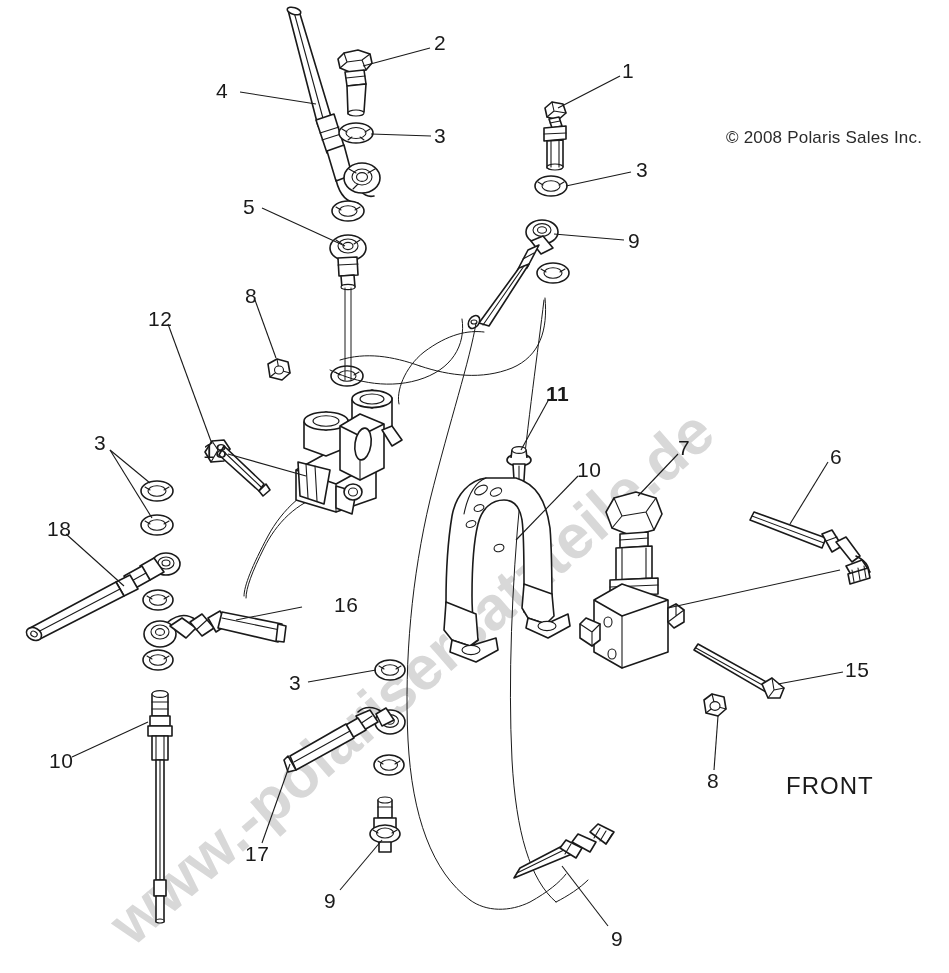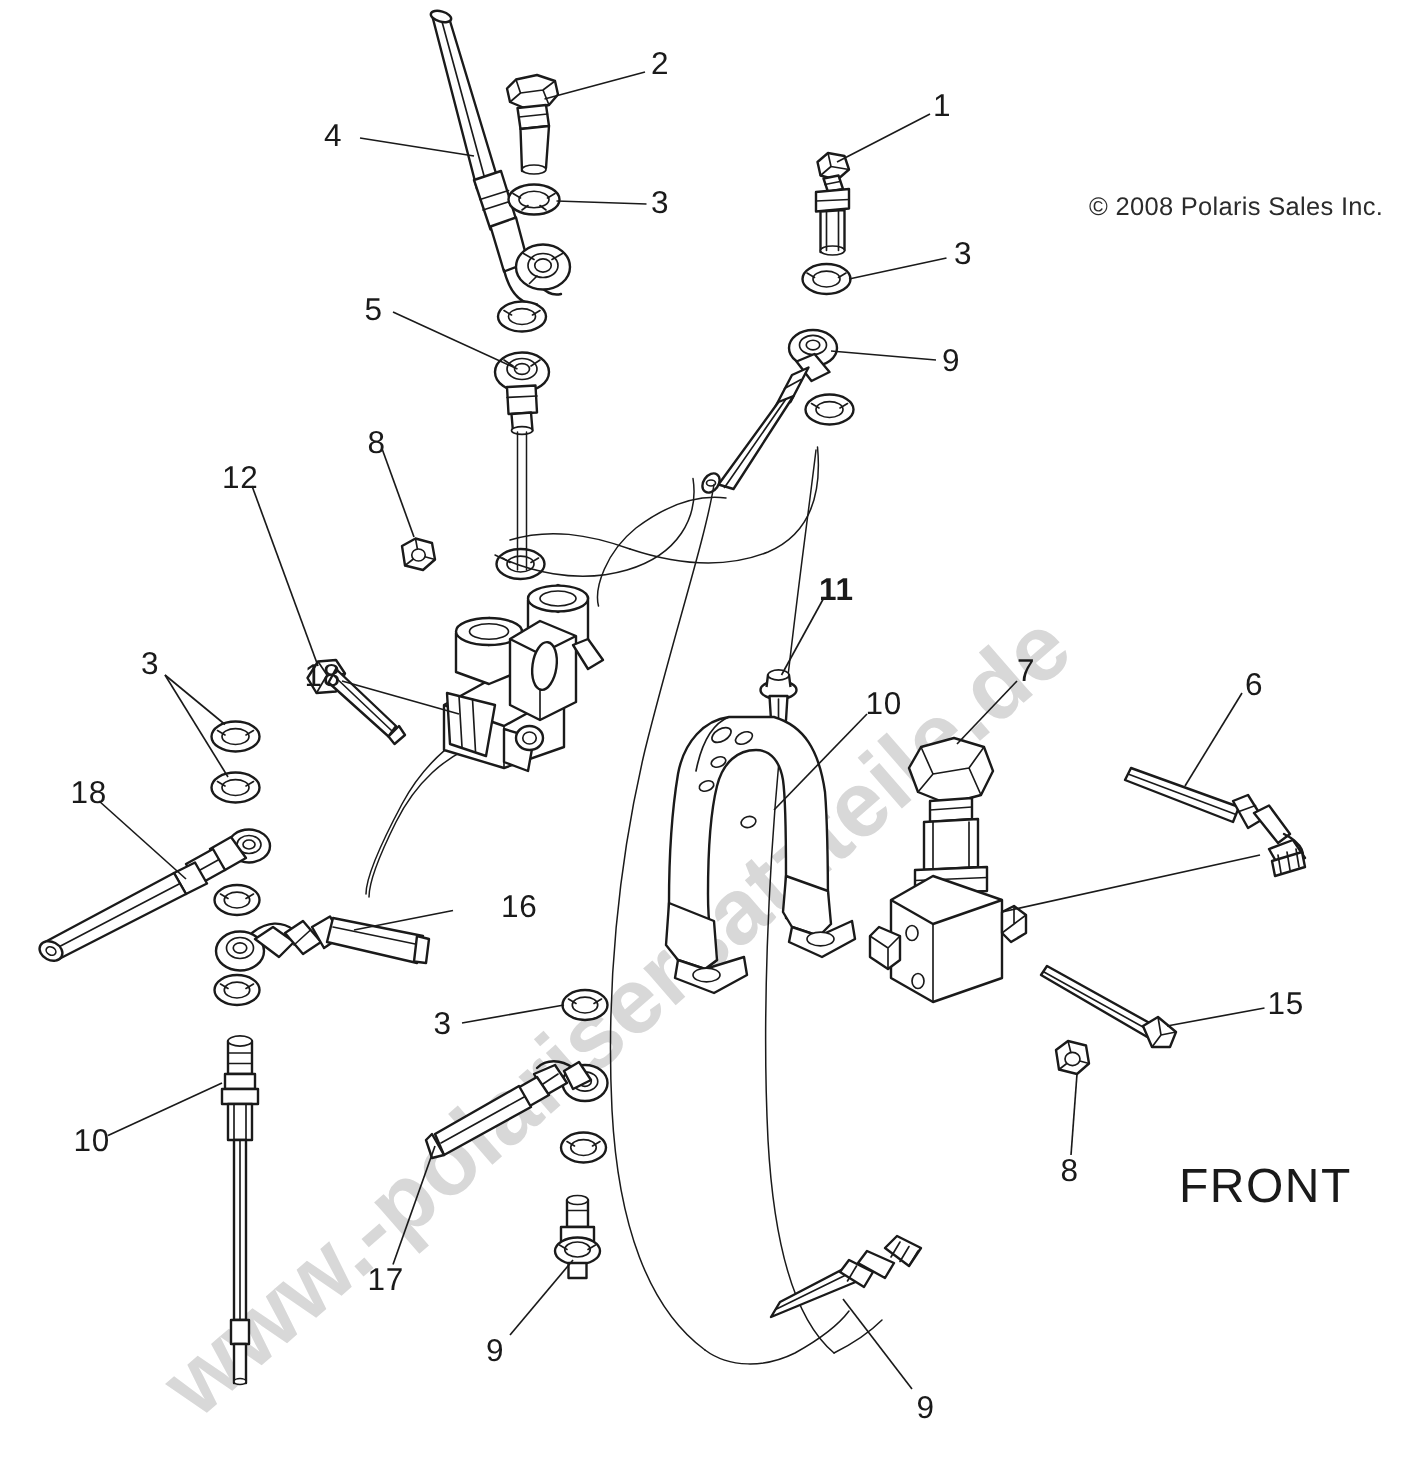--- a/index.html
+++ b/index.html
@@ -7,21 +7,21 @@
   body{width:949px;height:973px;position:relative;overflow:hidden;
        font-family:"Liberation Sans",sans-serif;background:#fff;}
   #stage{position:absolute;left:0;top:0;width:949px;height:973px;background:#fff;}
   .svgroot{position:absolute;left:0;top:0;width:949px;height:973px;}
   .callout{position:absolute;font-family:"Liberation Sans",sans-serif;
            font-size:21px;color:#1a1a1a;line-height:1;white-space:nowrap;
            letter-spacing:0.5px;}
   .copy{position:absolute;font-family:"Liberation Sans",sans-serif;
         font-size:17px;color:#2b2b2b;white-space:nowrap;letter-spacing:0.2px;}
   .front{position:absolute;font-family:"Liberation Sans",sans-serif;
-         font-size:32px;color:#1a1a1a;white-space:nowrap;letter-spacing:1px;}
+         font-size:24px;color:#1a1a1a;white-space:nowrap;letter-spacing:1px;}
   .wm{position:absolute;font-family:"Liberation Sans",sans-serif;
       font-weight:bold;font-size:62px;color:#d8d8d8;white-space:nowrap;
       transform-origin:left top;pointer-events:none;user-select:none;}
 </style>
 </head>
 <body>
 
 <div id="stage">
 
   <div class="wm" id="wm-text" style="left:95px; top:905px; transform:rotate(-41deg);">www.-polarisersatzteile.de</div>

